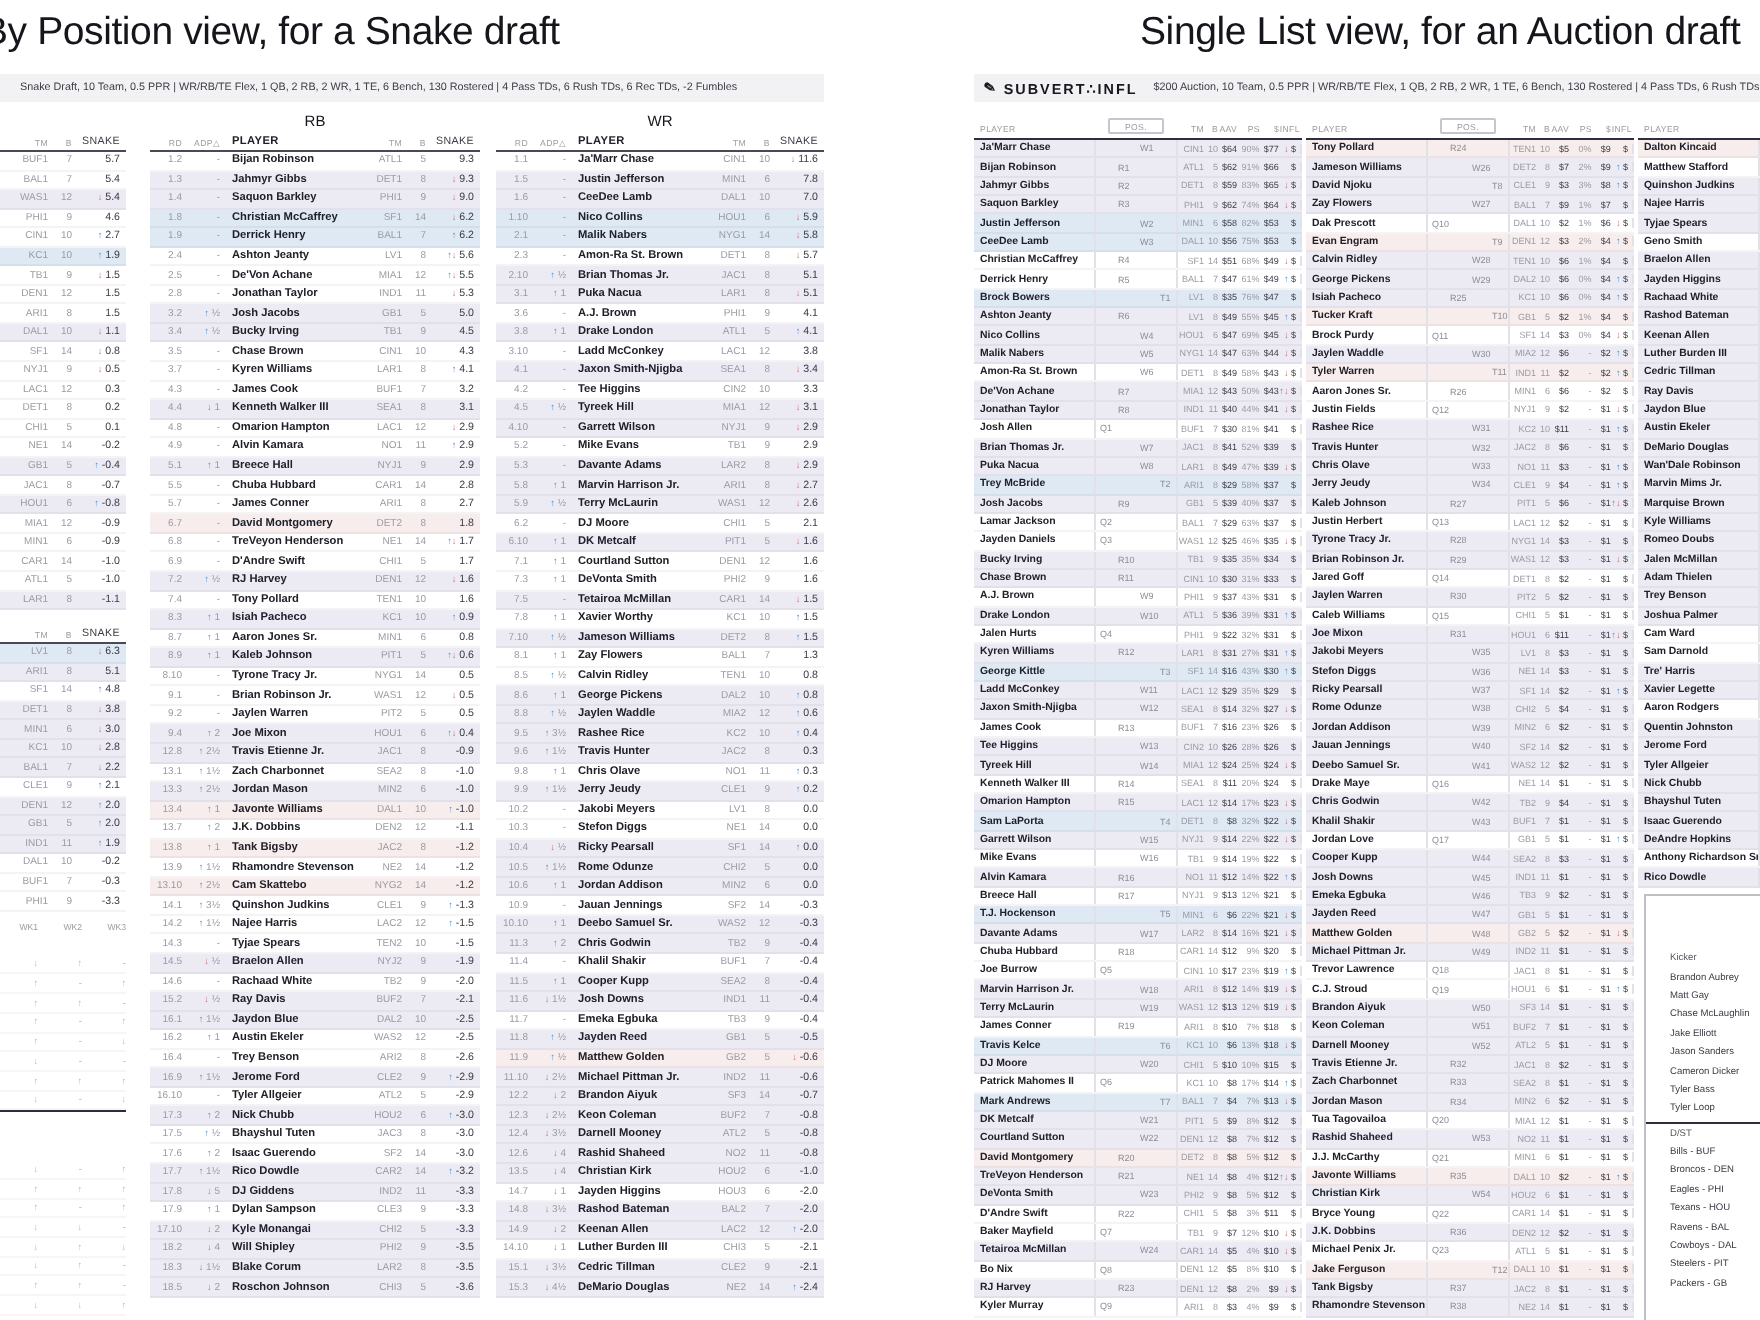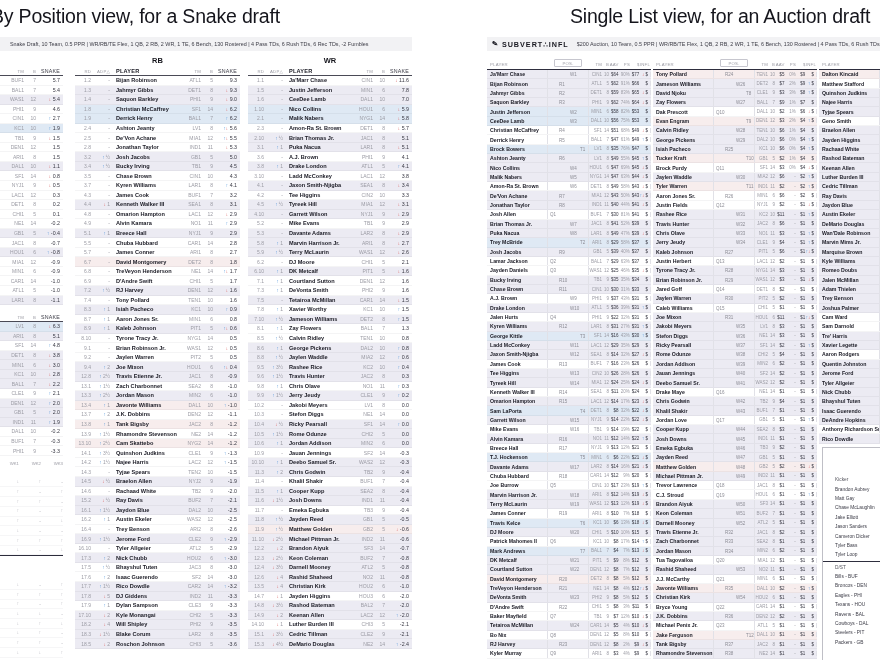--- a/index.html
+++ b/index.html
@@ -10,21 +10,21 @@
   #title-left{left:-9px;}
   #title-right{left:570px;}
   .setbar{position:absolute;top:37px;height:14px;background:#f2f2f4;display:flex;align-items:center;
           font-size:5.4px;color:#3c3c46;white-space:nowrap;overflow:hidden;}
   #setbar-left{left:0;width:412px;padding-left:10px;}
   #setbar-right{left:487px;width:393px;padding-left:5px;}
   .logo{display:flex;align-items:center;font-weight:bold;font-size:7.2px;letter-spacing:1px;color:#17171f;margin-right:8px;}
   .logo .pen{font-size:7px;margin-right:3px;transform:rotate(-10deg);display:inline-block;}
   
   .postable{position:absolute;top:56px;}
-  .pt-title{height:11px;text-align:center;font-weight:bold;font-size:7.5px;color:#15151c;}
+  .pt-title{height:11px;text-align:center;font-weight:normal;font-size:7.5px;color:#15151c;}
   .lhead{height:9px;display:flex;align-items:center;font-size:4.3px;color:#9b9ba4;letter-spacing:0.2px;
          border-bottom:1px solid #4a4a56;}
   .lrow{height:9.55px;display:flex;align-items:center;font-size:5px;color:#9b9ba4;
         border-bottom:1px solid rgba(30,30,60,0.05);}
   .c-rd{width:16px;text-align:right;}
   .c-adp{width:21px;text-align:right;padding-right:2px;}
   .c-name{flex:1;padding-left:4px;font-weight:bold;font-size:5.6px;color:#20202a;white-space:nowrap;overflow:hidden;}
   .c-tm{width:22px;text-align:right;}
   .c-b{width:12px;text-align:right;}
   .c-snake{width:27px;text-align:right;padding-right:3px;font-size:5.3px;color:#3a3a45;}

